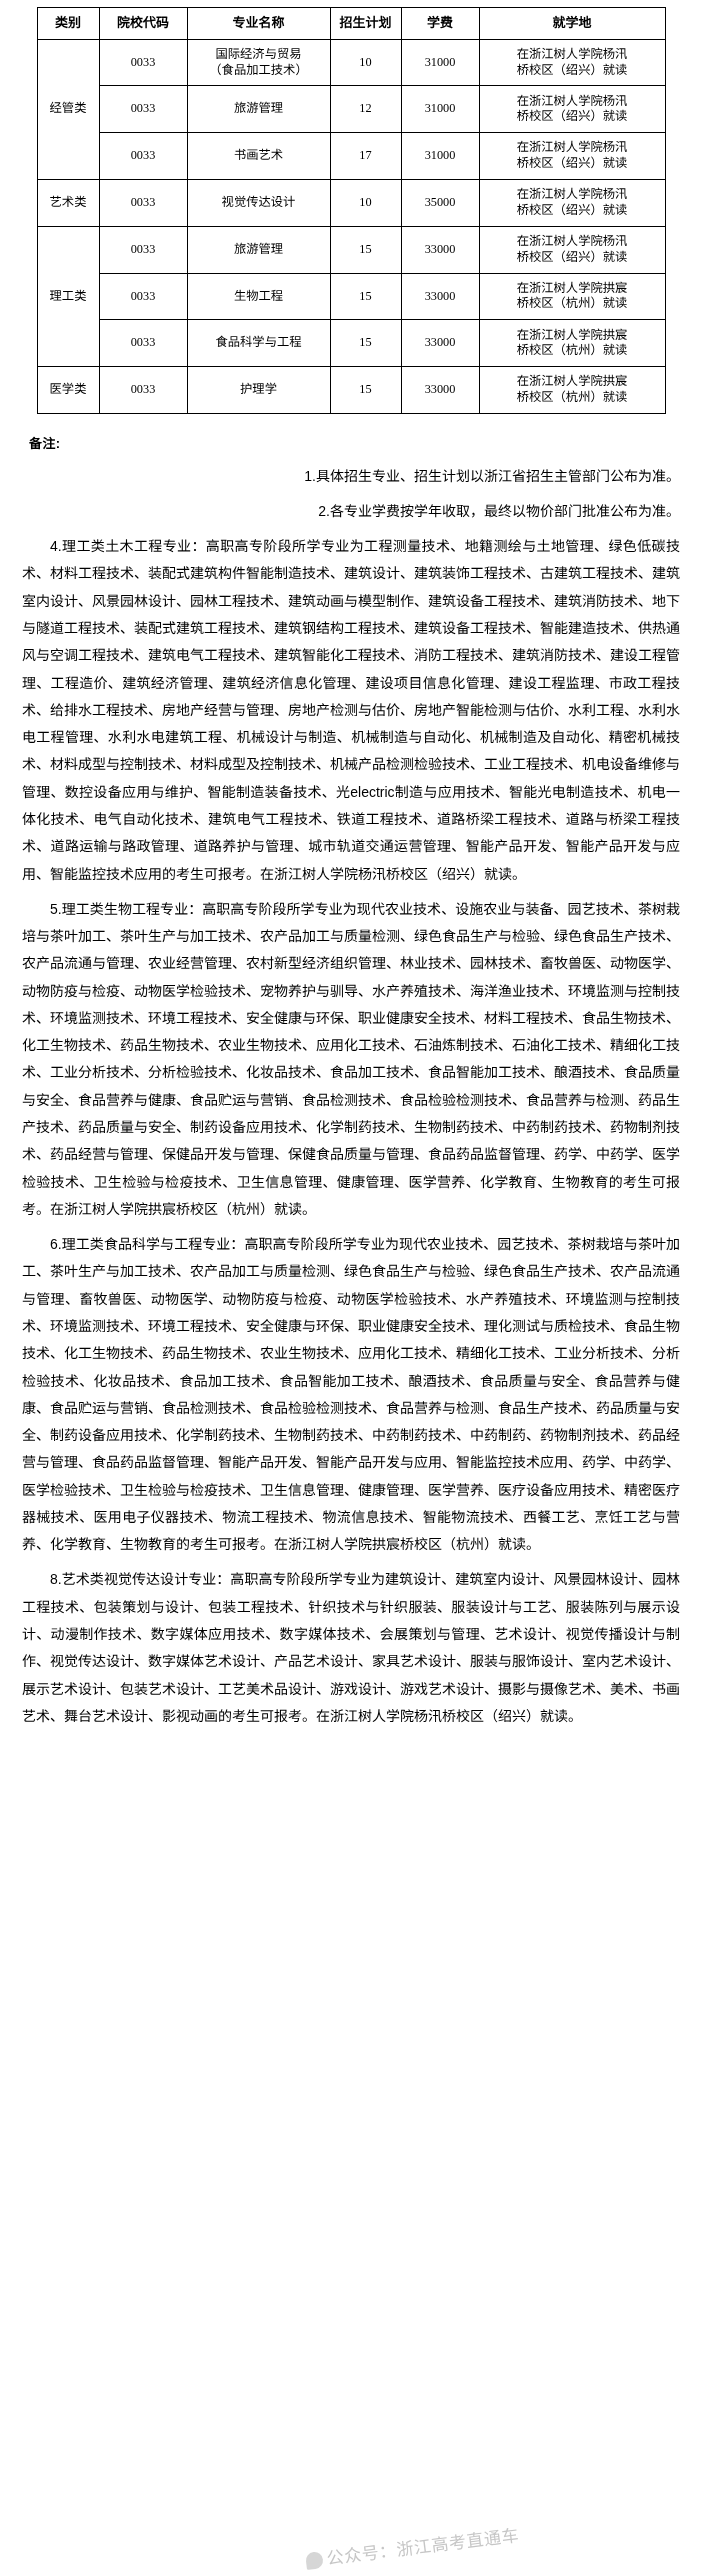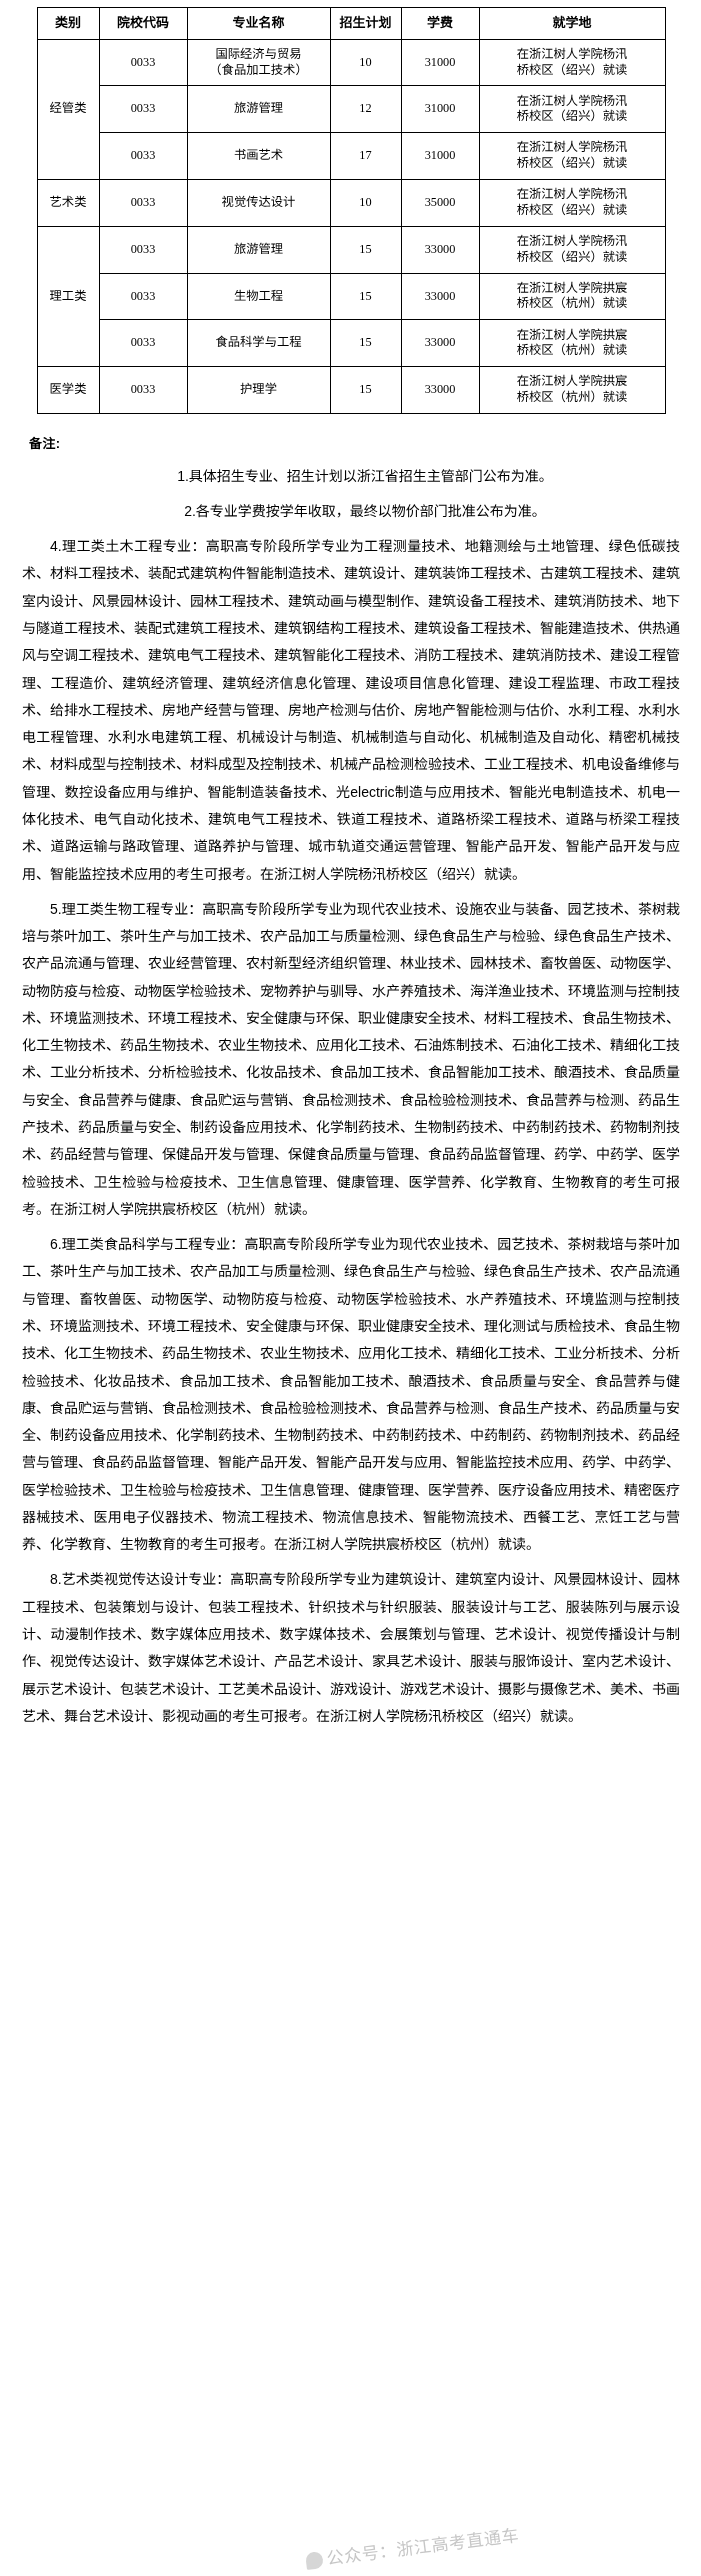--- a/index.html
+++ b/index.html
@@ -93,21 +93,21 @@
     font-size: 14px;
     line-height: 1.95;
     text-align: justify;
     text-justify: inter-ideograph;
     margin: 0 0 7.8px 0;
     text-indent: 28px;
     word-break: break-all;
     font-family: "Liberation Sans", "DejaVu Sans", sans-serif;
     font-weight: normal;
   }
-  .note.short { text-align: center; }
+  .note.short { text-align: right; }
 
   
   .watermark {
     position: absolute;
     left: 305px;
     top: 2534px;
     font-family: "Liberation Sans", "DejaVu Sans", sans-serif;
     font-size: 17px;
     color: rgba(120,120,120,0.42);
     white-space: nowrap;

